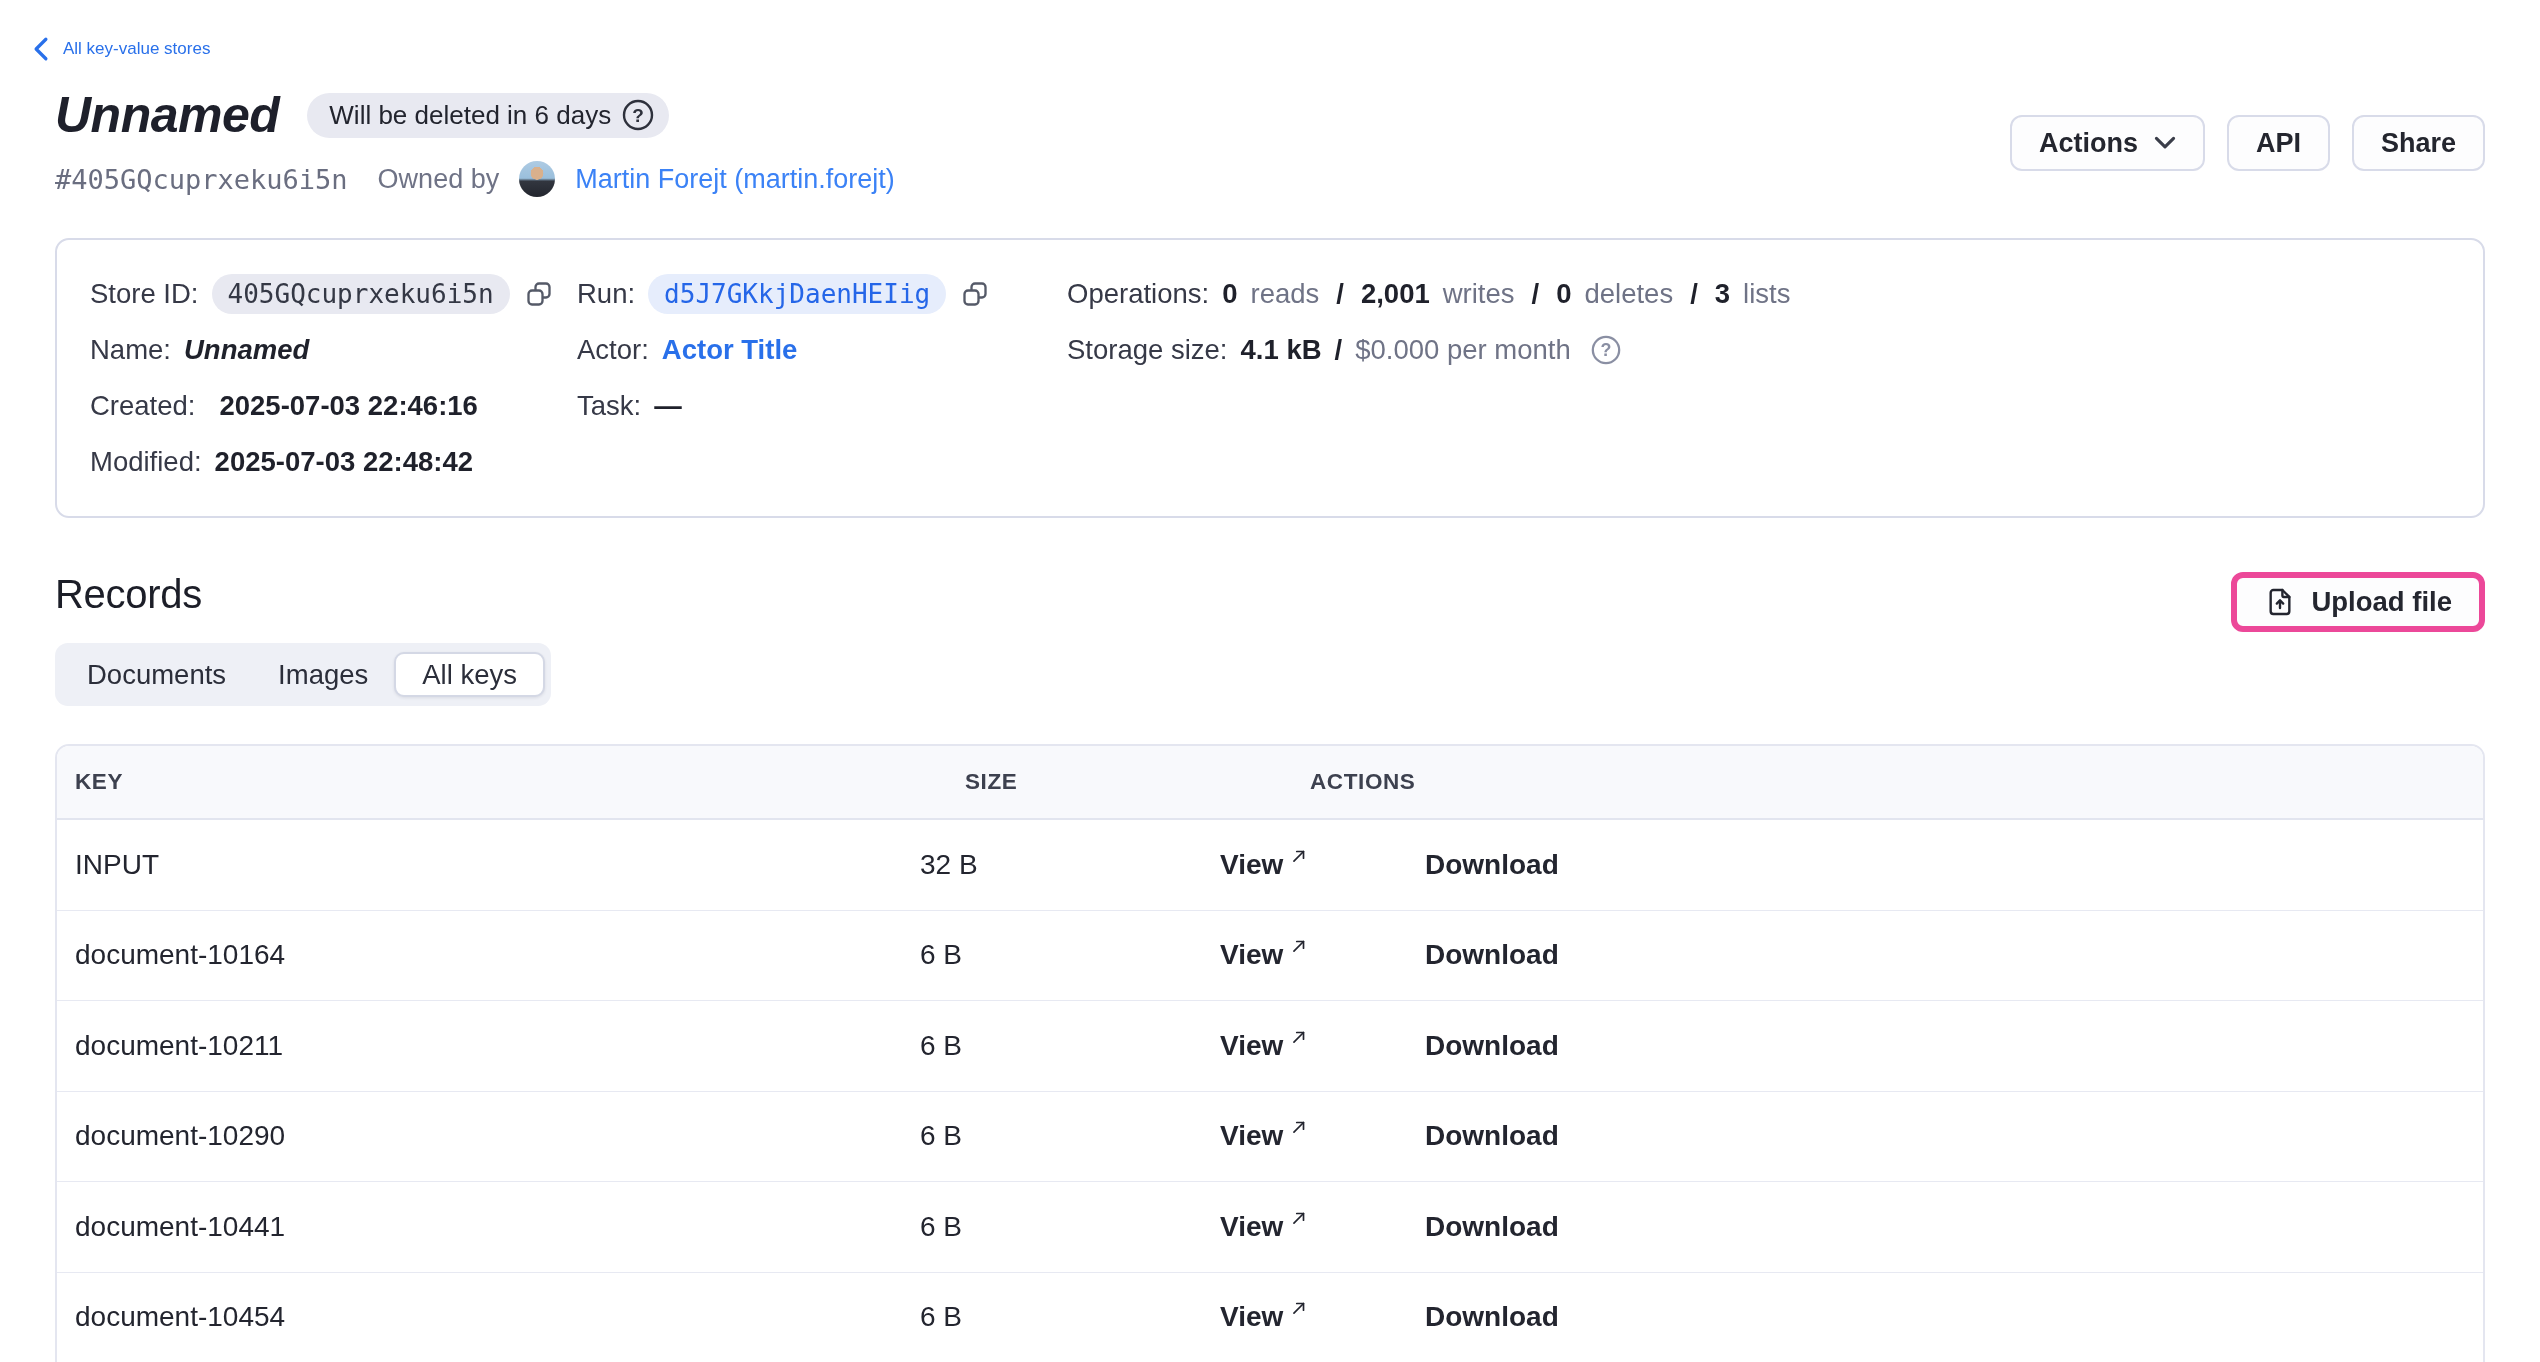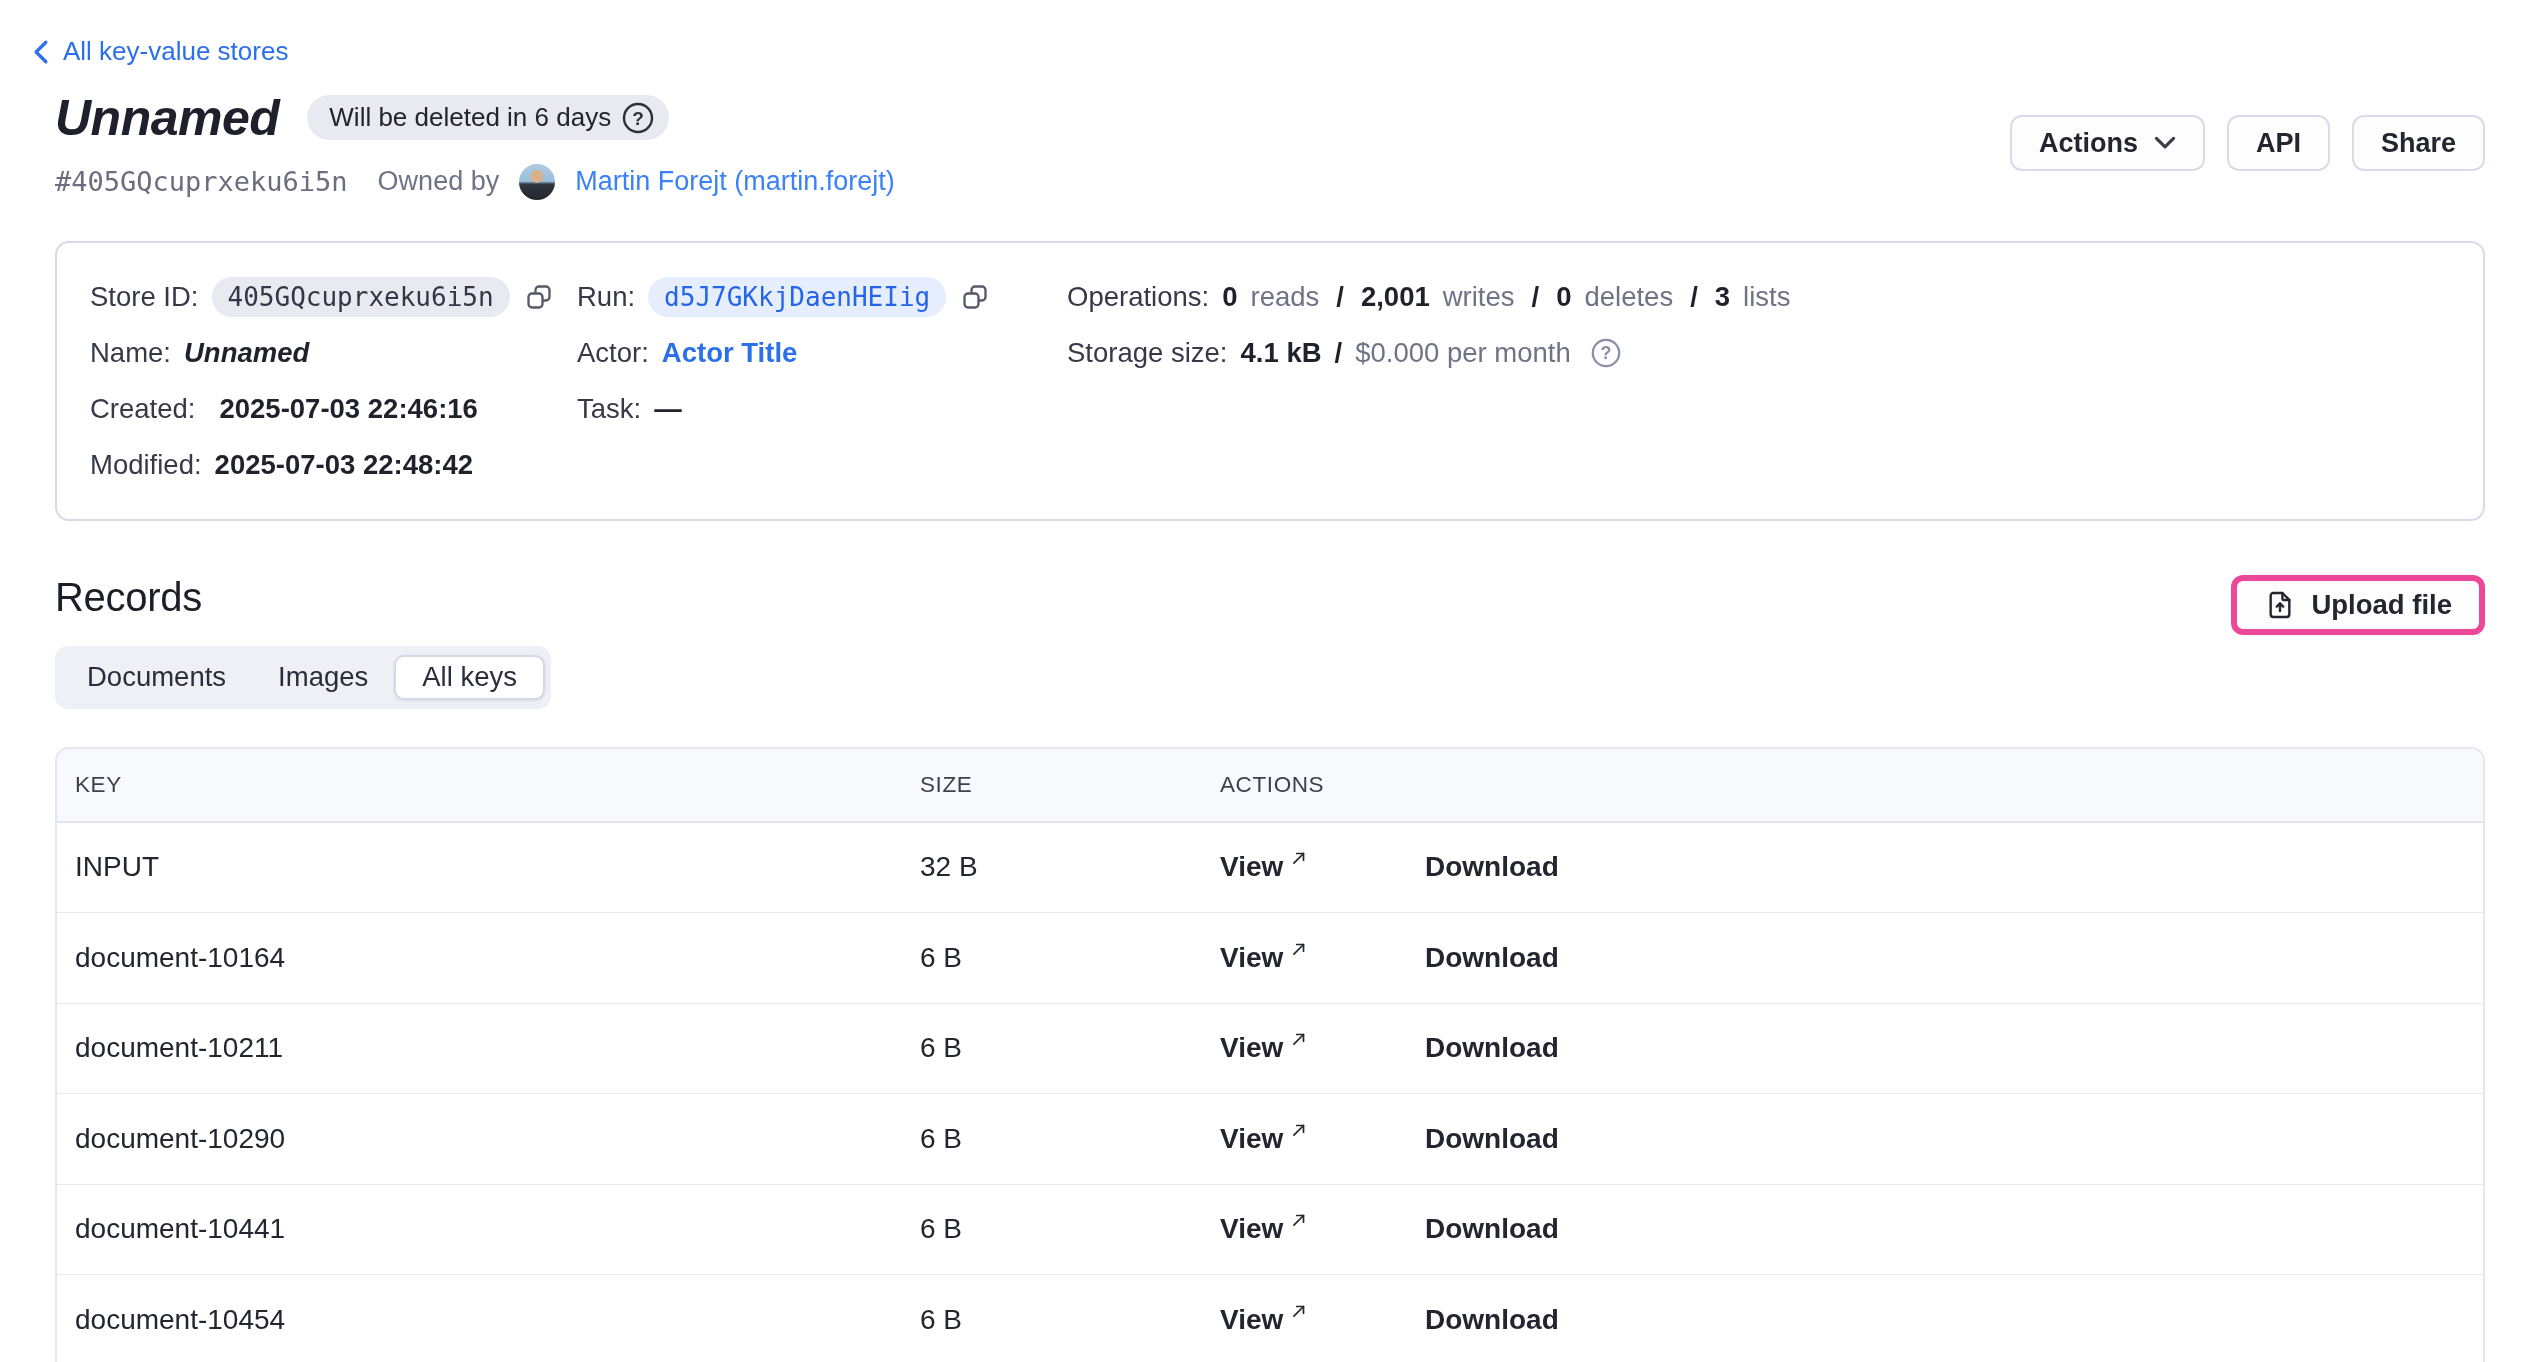--- a/index.html
+++ b/index.html
@@ -2,21 +2,21 @@
 <html><head>
 <meta charset="utf-8">
 <style>
   * { margin:0; padding:0; box-sizing:border-box; }
   html,body { width:2540px; height:1362px; overflow:hidden; background:#ffffff;
     font-family:"Liberation Sans", sans-serif; color:#24262f; }
   .page { position:relative; width:2540px; height:1362px; padding:36px 55px 0; }
 
   
   .breadcrumb { display:inline-flex; align-items:center; gap:12px; margin-left:-24px;
-    color:#2970ea; font-size:26px; cursor:pointer; }
+    color:#2970ea; font-size:17px; cursor:pointer; }
   .breadcrumb svg { display:block; }
 
   
   .title-row { display:flex; align-items:center; gap:28px; margin-top:18px; height:62px; }
   .page-title { font-size:50px; font-weight:700; font-style:italic; color:#1e202b; letter-spacing:-0.5px; }
   .badge { display:inline-flex; align-items:center; gap:10px; background:#e8e9f1; color:#22242e;
     border-radius:999px; height:45px; padding:0 14px 0 22px; font-size:26px; }
   .badge svg { display:block; }
 
   
@@ -63,21 +63,21 @@
   .tab.active { background:#ffffff; border:2px solid #d4d8e5; box-shadow:0 1px 3px rgba(40,44,70,0.10); }
   .upload-btn { display:inline-flex; align-items:center; gap:15px; height:60px; padding:0 27px;
     background:#fdfdfe; border:6px solid #ec4899; border-radius:12px; font-size:27.5px;
     font-weight:600; color:#24262f; cursor:pointer; }
 
   
   .table { margin-top:38px; border:2px solid #e4e6f0; border-radius:14px; background:#fff;
     min-height:670px; overflow:hidden; }
   .thead { display:grid; grid-template-columns:845px 300px 205px 1fr; align-items:center;
     height:74px; padding:0 18px; background:#f8f9fc; border-bottom:2px solid #e2e5ef;
-    font-size:22.5px; font-weight:400; letter-spacing:0.6px; color:#3d414f; }
+    font-size:22.5px; font-weight:700; letter-spacing:0.6px; color:#3d414f;gap:45px; }
   .trow { display:grid; grid-template-columns:845px 300px 205px 1fr; align-items:center;
     height:90.5px; padding:0 18px; border-bottom:1.5px solid #e7e9f2; font-size:28px; color:#23252f; }
   .rlink { display:inline-flex; align-items:flex-start; gap:7px; font-weight:600; cursor:pointer; }
   .rlink svg { transform:translateY(-2px); }
 </style>
 </head>
 <body>
 
 <div class="page">
 

